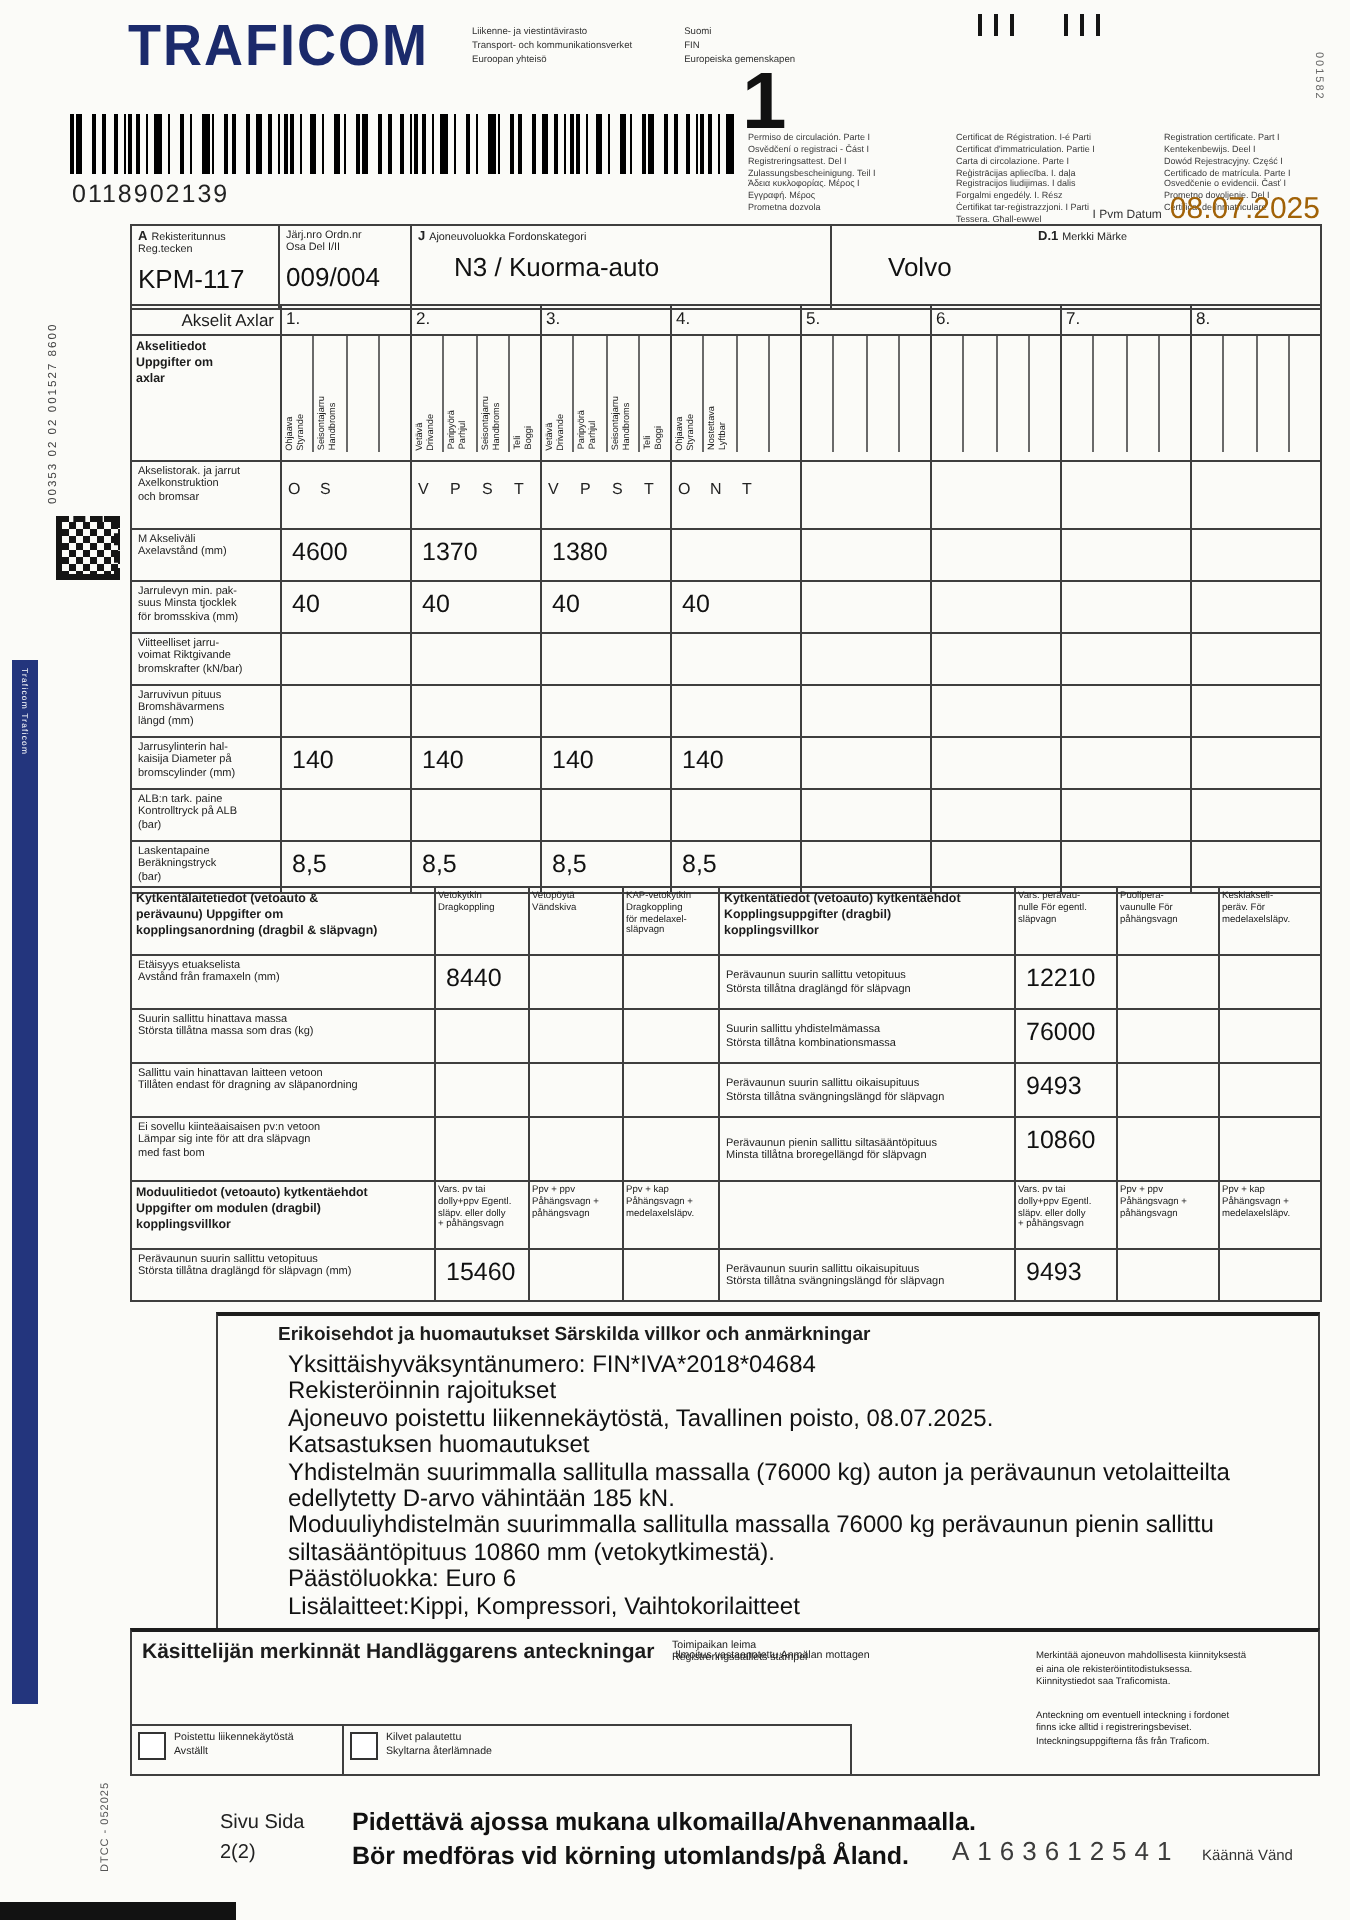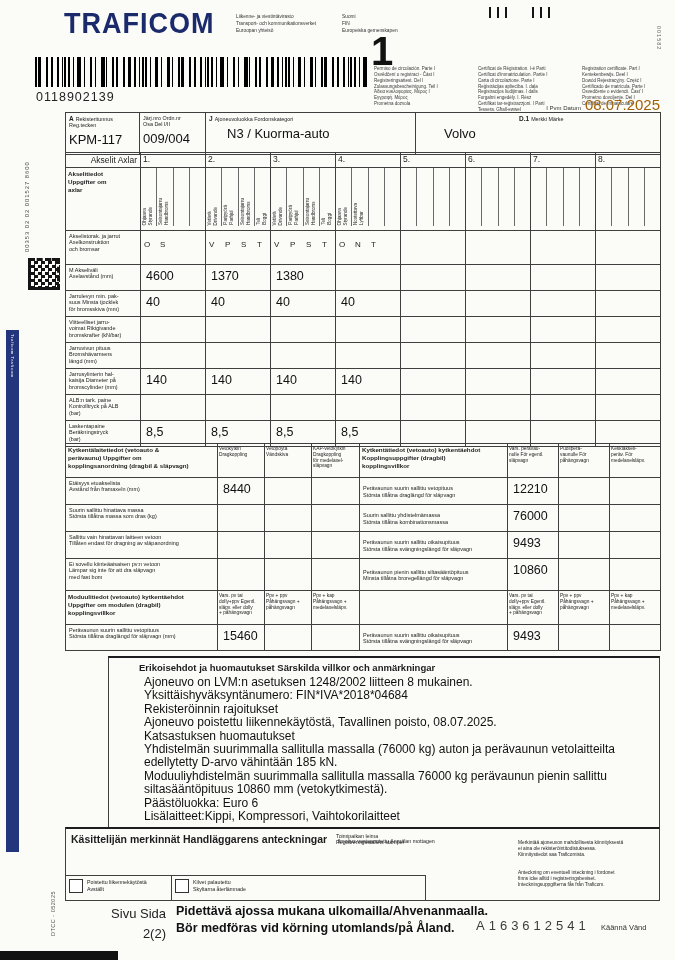--- a/index.html
+++ b/index.html
@@ -86,21 +86,21 @@
   .hstamp{position:absolute;left:270px;top:4px;font-size:5.3px;color:#222;white-space:pre-line;}
   .hnotes{position:absolute;left:452px;top:4px;width:150px;font-size:4.8px;line-height:1.3;color:#222;white-space:pre-line;}
   .hnotes .p2{margin-top:5px;}
   .cbrow{position:absolute;left:0;bottom:0;display:flex;}
   .cbcell{border-top:1px solid #3f3f3f;border-right:1px solid #3f3f3f;height:21px;display:flex;padding:3px 0 0 3px;background:#fbfbf8;}
   .cbcell.c1{width:102px;}
   .cbcell.c2{width:250px;}
   .cbox{width:12px;height:12px;border:1px solid #333;margin-right:4px;background:#fff;flex:none;}
   .cblab{font-size:5.3px;line-height:1.25;white-space:pre-line;color:#222;}
 
-  .pg{left:110px;top:904px;width:56px;text-align:right;font-size:13px;line-height:1.5;color:#222;}
+  .pg{left:110px;top:904px;width:56px;text-align:left;font-size:10px;line-height:1.5;color:#222;}
   .carry{left:176px;top:903px;font-weight:bold;font-size:12.5px;line-height:1.35;white-space:pre-line;color:#111;}
   .doccode{left:476px;top:918px;font-size:13px;letter-spacing:4px;color:#3c3c3c;}
   .turn{left:601px;top:923px;font-size:7.5px;color:#333;}
 </style>
 </head>
 <body>
 
 <div class="page">
 
   <div class="tick" style="left:489px"></div>
@@ -668,21 +668,20 @@
             <td class="val">9493</td>
             <td class="val"></td>
             <td class="val"></td>
           </tr>
         </tbody>
     </table>
 
     <div class="remarks">
       <div class="rh">Erikoisehdot ja huomautukset Särskilda villkor och anmärkningar</div>
       <div id="remark-lines">
-          <div class="rline">Ajoneuvo on LVM:n asetuksen 1248/2002 liitteen 8 mukainen.</div>
           <div class="rline">Yksittäishyväksyntänumero: FIN*IVA*2018*04684</div>
           <div class="rline">Rekisteröinnin rajoitukset</div>
           <div class="rline">Ajoneuvo poistettu liikennekäytöstä, Tavallinen poisto, 08.07.2025.</div>
           <div class="rline">Katsastuksen huomautukset</div>
           <div class="rline">Yhdistelmän suurimmalla sallitulla massalla (76000 kg) auton ja perävaunun vetolaitteilta</div>
           <div class="rline">edellytetty D-arvo vähintään 185 kN.</div>
           <div class="rline">Moduuliyhdistelmän suurimmalla sallitulla massalla 76000 kg perävaunun pienin sallittu</div>
           <div class="rline">siltasääntöpituus 10860 mm (vetokytkimestä).</div>
           <div class="rline">Päästöluokka: Euro 6</div>
           <div class="rline">Lisälaitteet:Kippi, Kompressori, Vaihtokorilaitteet</div>

